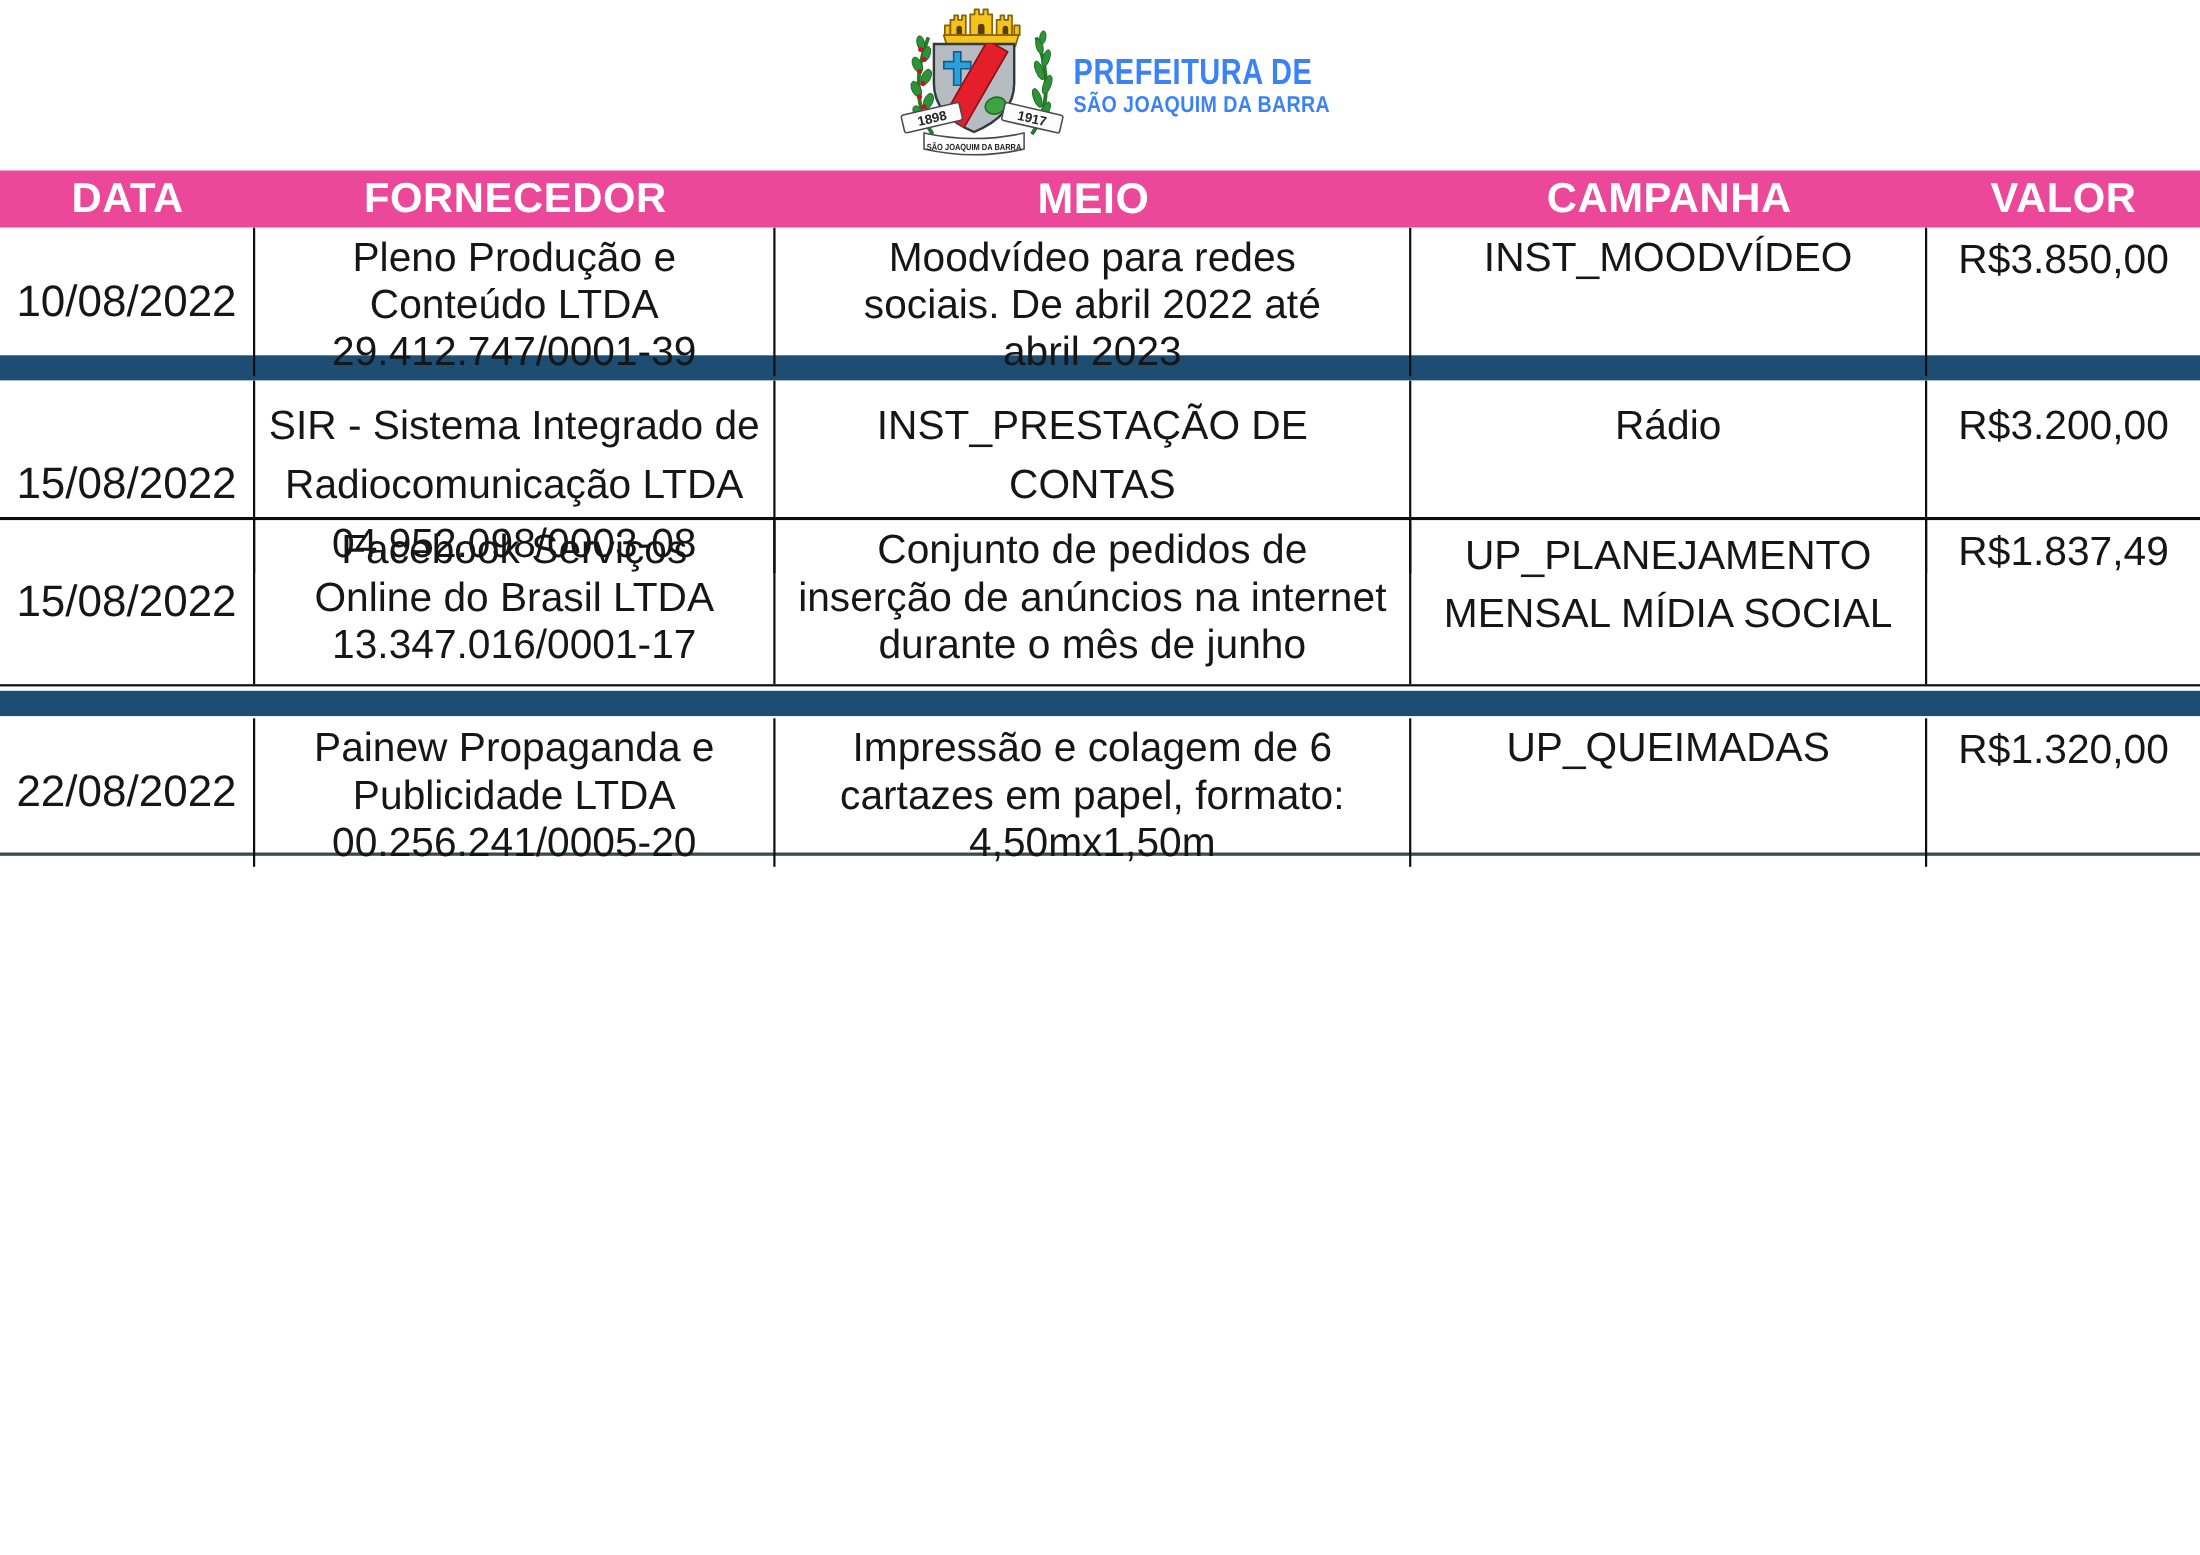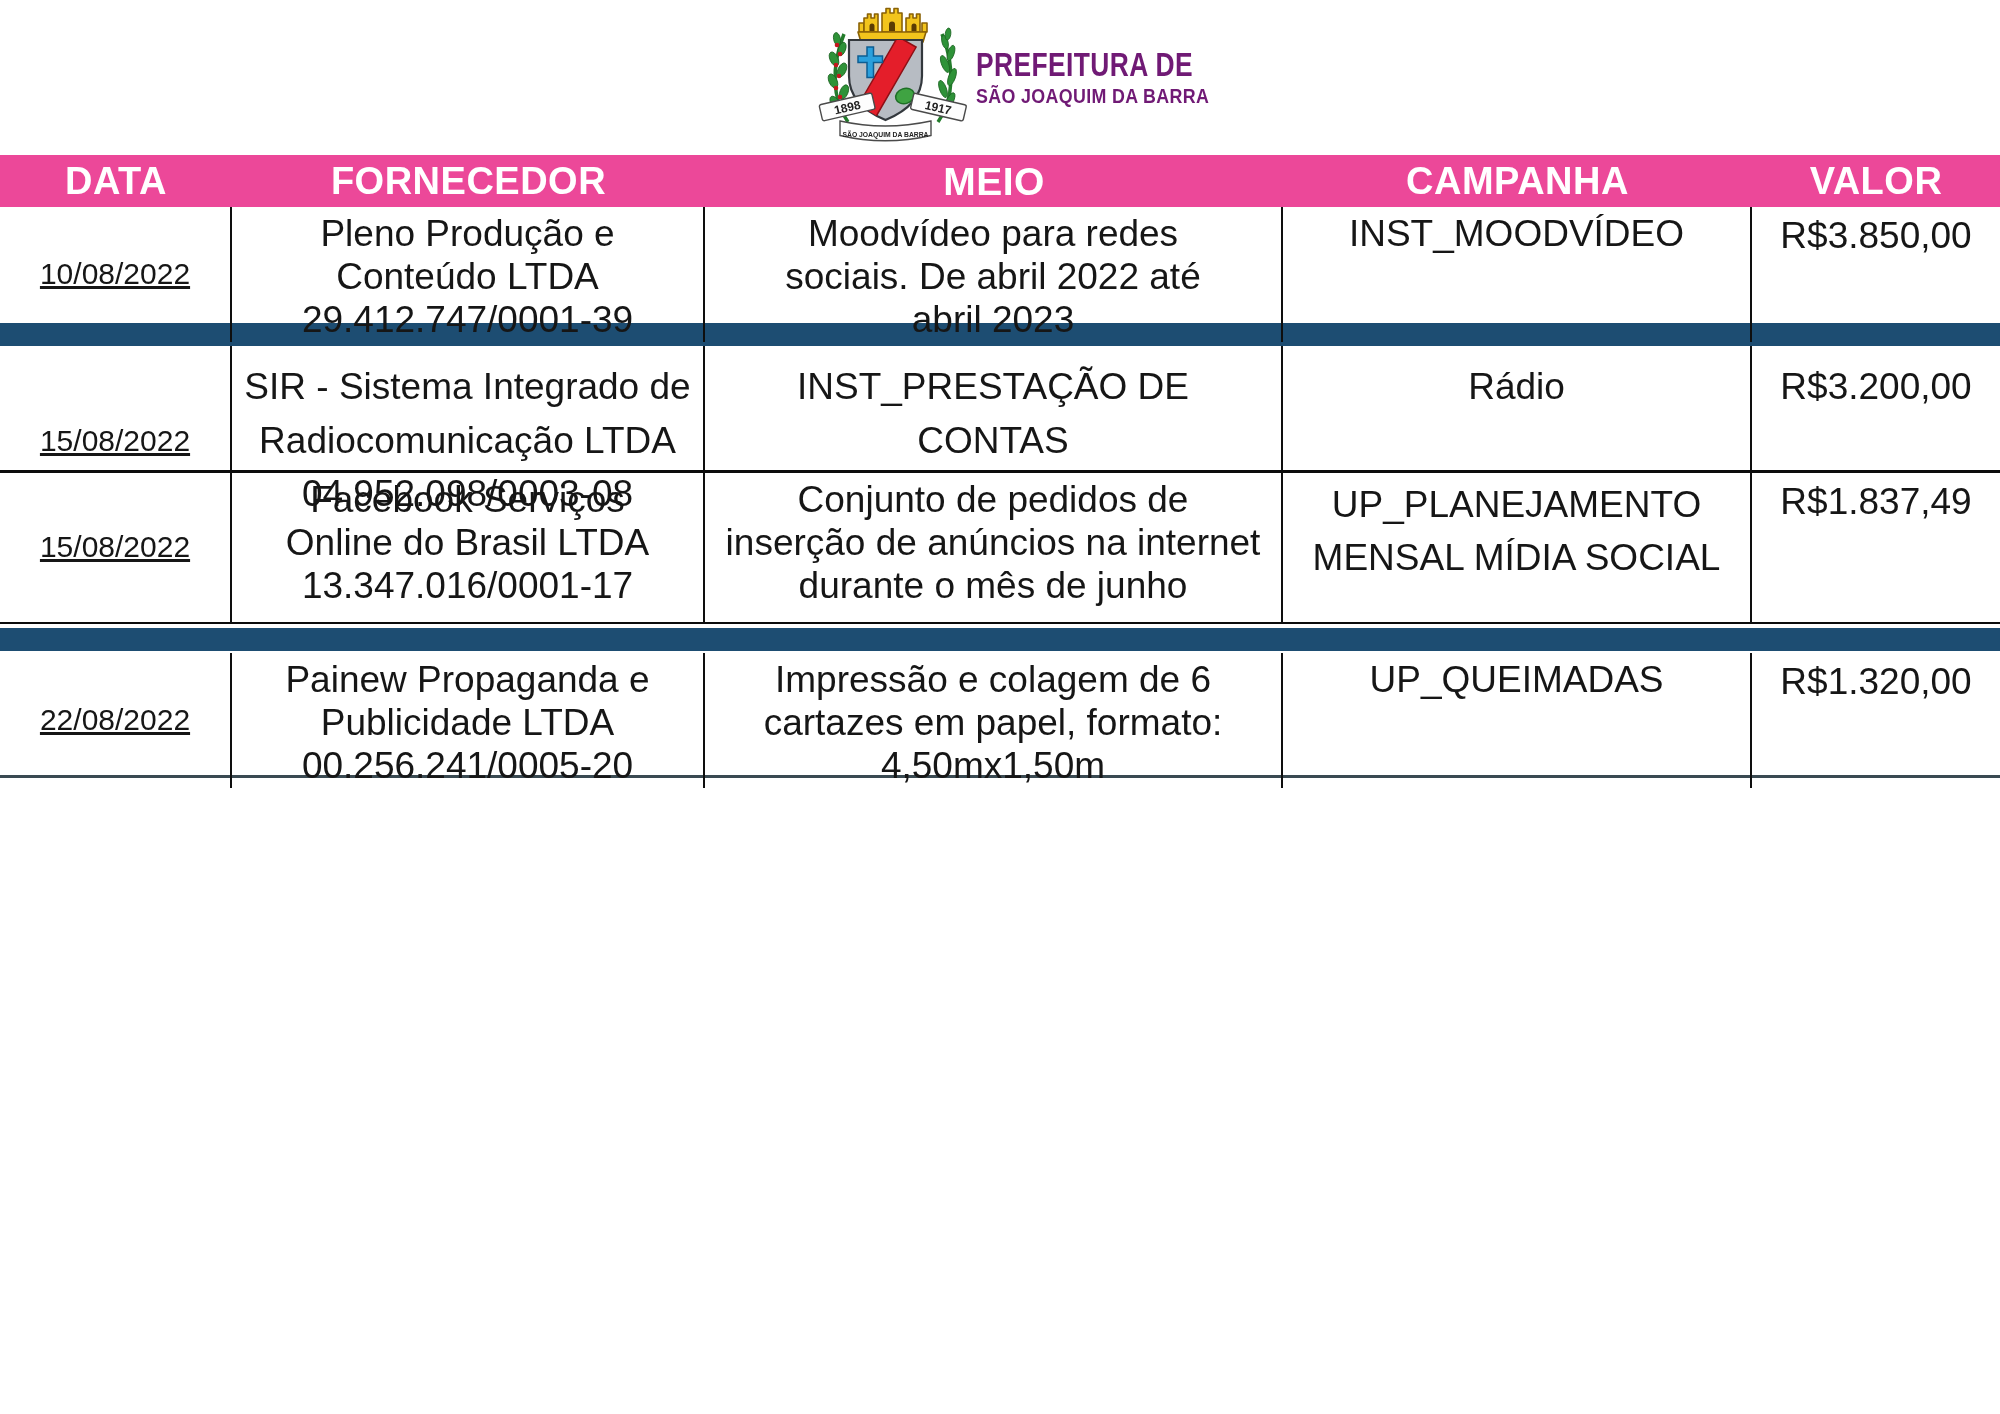--- a/index.html
+++ b/index.html
@@ -4,21 +4,21 @@
 <style>
   html,body { margin:0; padding:0; background:#ffffff; }
   .page {
     position:relative; width:2000px; height:1414px; background:#ffffff;
     font-family:"Liberation Sans","DejaVu Sans",sans-serif; overflow:hidden;
   }
 
   
   .logo { position:absolute; left:818px; top:4px; display:flex; align-items:flex-start; }
   .crest { width:150px; height:142px; display:block; }
-  .logo-text { margin-left:8px; padding-top:44px; color:#701a75; }
+  .logo-text { margin-left:8px; padding-top:44px; color:#3b82f6; }
   .logo-line1 {
     font-size:33px; font-weight:bold; white-space:nowrap;
     transform:scaleX(0.80); transform-origin:left center; letter-spacing:0.5px; line-height:1;
   }
   .logo-line2 {
     font-size:21px; font-weight:bold; white-space:nowrap;
     transform:scaleX(0.85); transform-origin:left center; letter-spacing:0.4px;
     margin-top:4px; line-height:1;
   }
 
@@ -36,21 +36,21 @@
   .body-row { background:#ffffff; }
   .cell {
     border-right:2px solid #0e0e0e;
     padding-top:6px; box-sizing:border-box;
     font-size:37px; color:#161616; text-align:center;
     white-space:pre-line; line-height:1.16;
   }
   .cell:last-child { border-right:none; }
   .cell.date {
     display:flex; align-items:center; justify-content:center;
-    padding-top:0; font-size:30px; white-space:nowrap;text-decoration:underline;
+    padding-top:0; font-size:40px; white-space:nowrap;
   }
   .cell.valor { padding-top:8px; }
 
   .row1 { height:115px; }
   .row2 { height:124px; border-bottom:3px solid #0c0c0c; }
   .row2 .cell { padding-top:14px; line-height:1.45; }
   .row3 { height:149px; border-bottom:2px solid #0c0c0c; }
   .row3 .campanha { line-height:1.42; }
   .row4 { height:122px; border-bottom:3px solid #3a4a52; margin-top:2px; }
 

